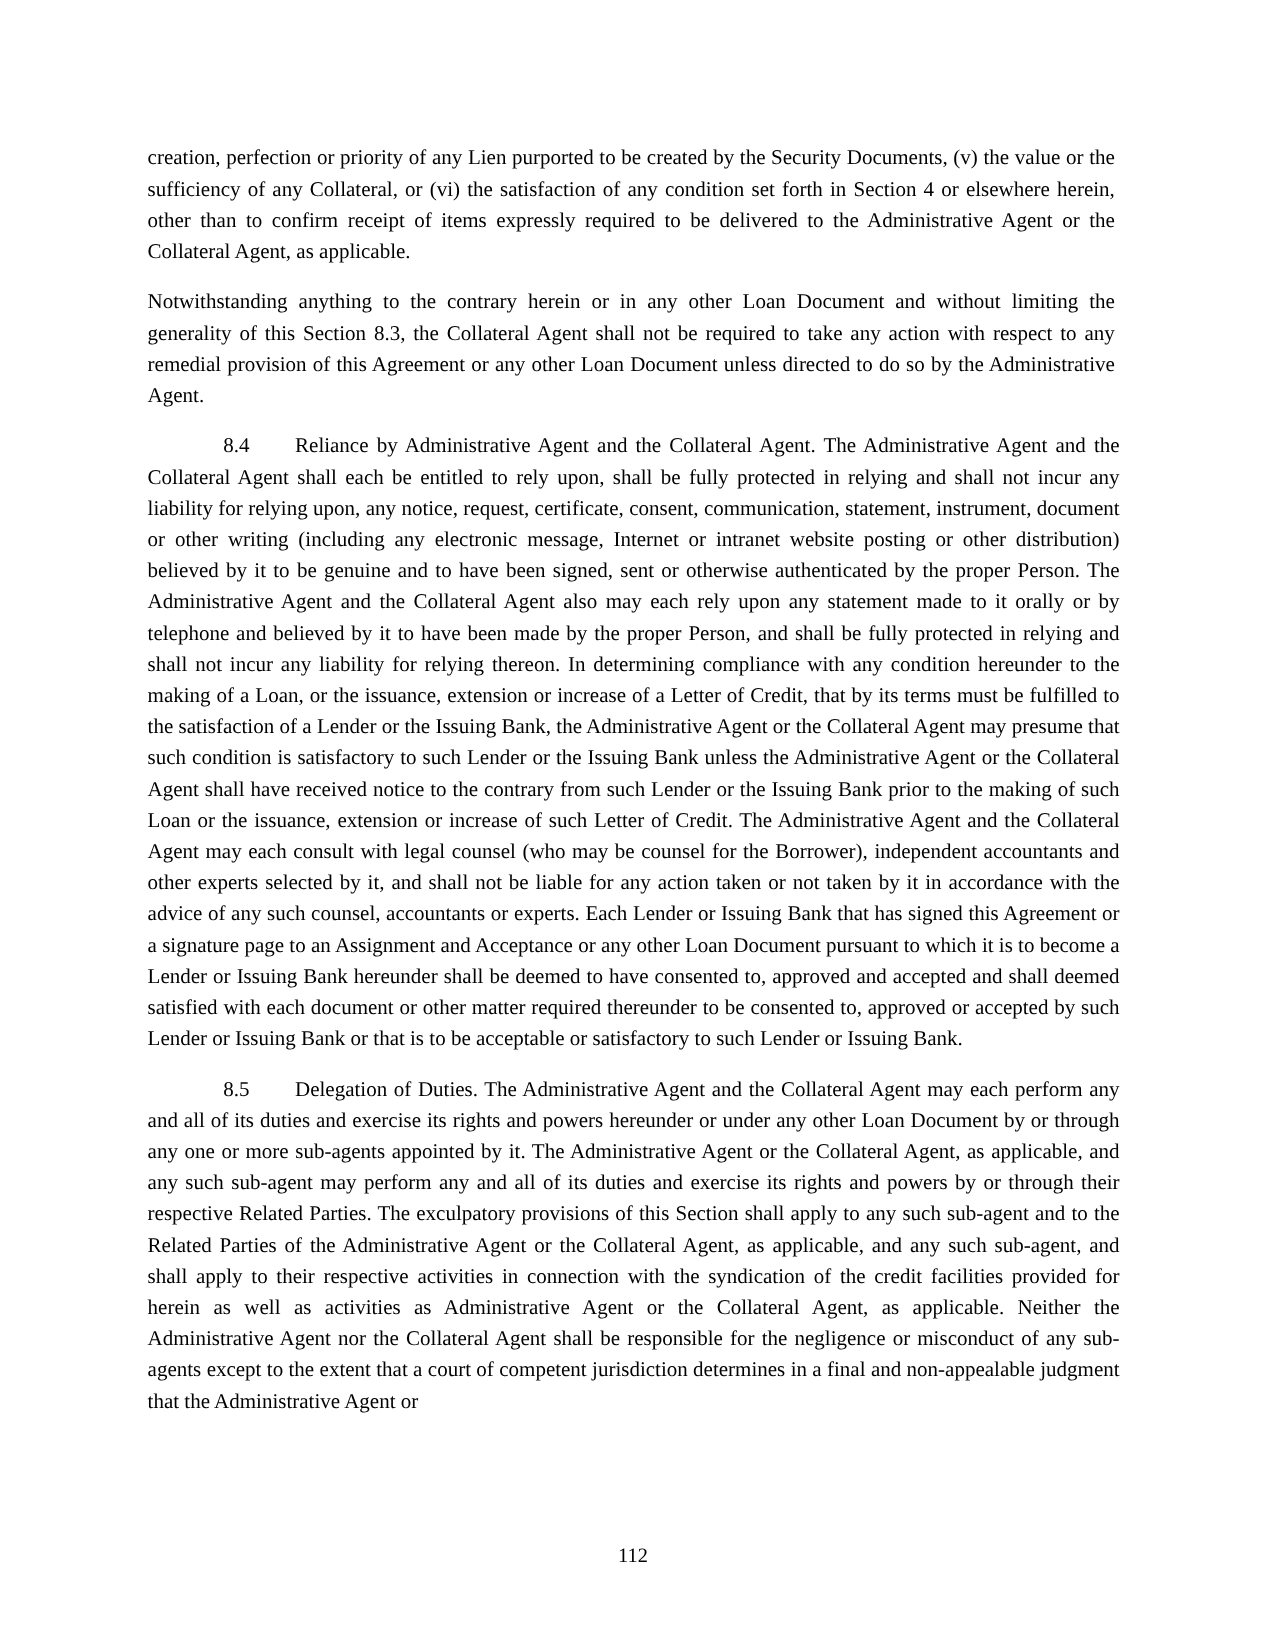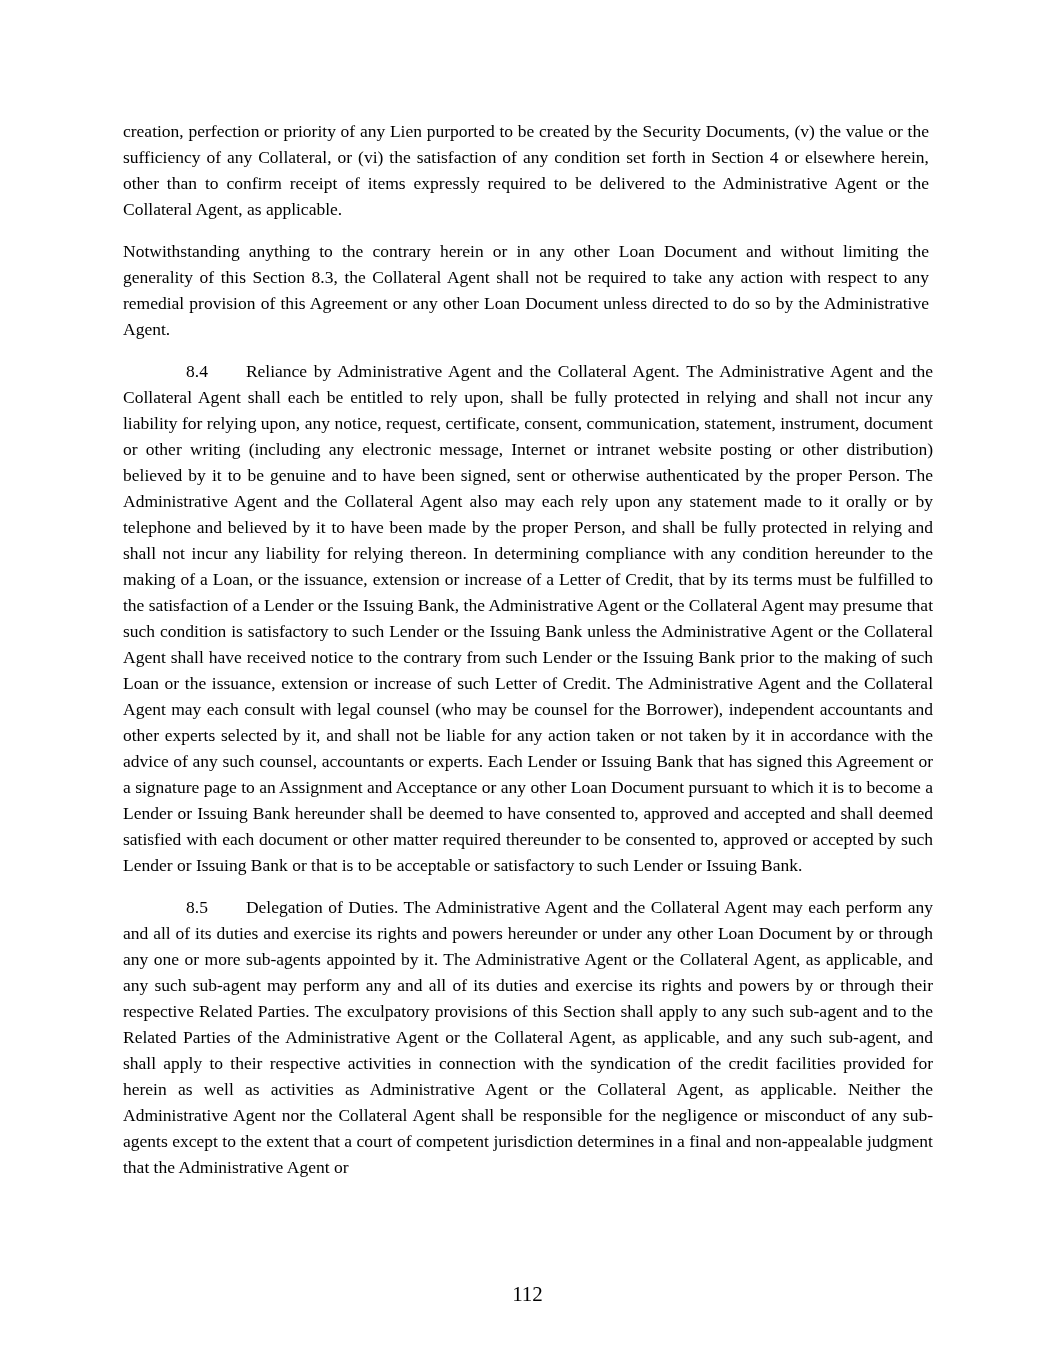--- a/index.html
+++ b/index.html
@@ -43,21 +43,21 @@
     width: 38px;
   }
   .section-heading {
   }
   .page-number {
     position: absolute;
     bottom: 58px;
     left: 0;
     width: 1055px;
     text-align: center;
-    font-size: 21px;
+    font-size: 17px;
   }
 </style>
 </head>
 <body>
 
 <div class="page">
   <div class="content">
 
     <p class="para">creation, perfection or priority of any Lien purported to be created by the Security Documents, (v) the value or the sufficiency of any Collateral, or (vi) the satisfaction of any condition set forth in Section 4 or elsewhere herein, other than to confirm receipt of items expressly required to be delivered to the Administrative Agent or the Collateral Agent, as applicable.</p>
 

